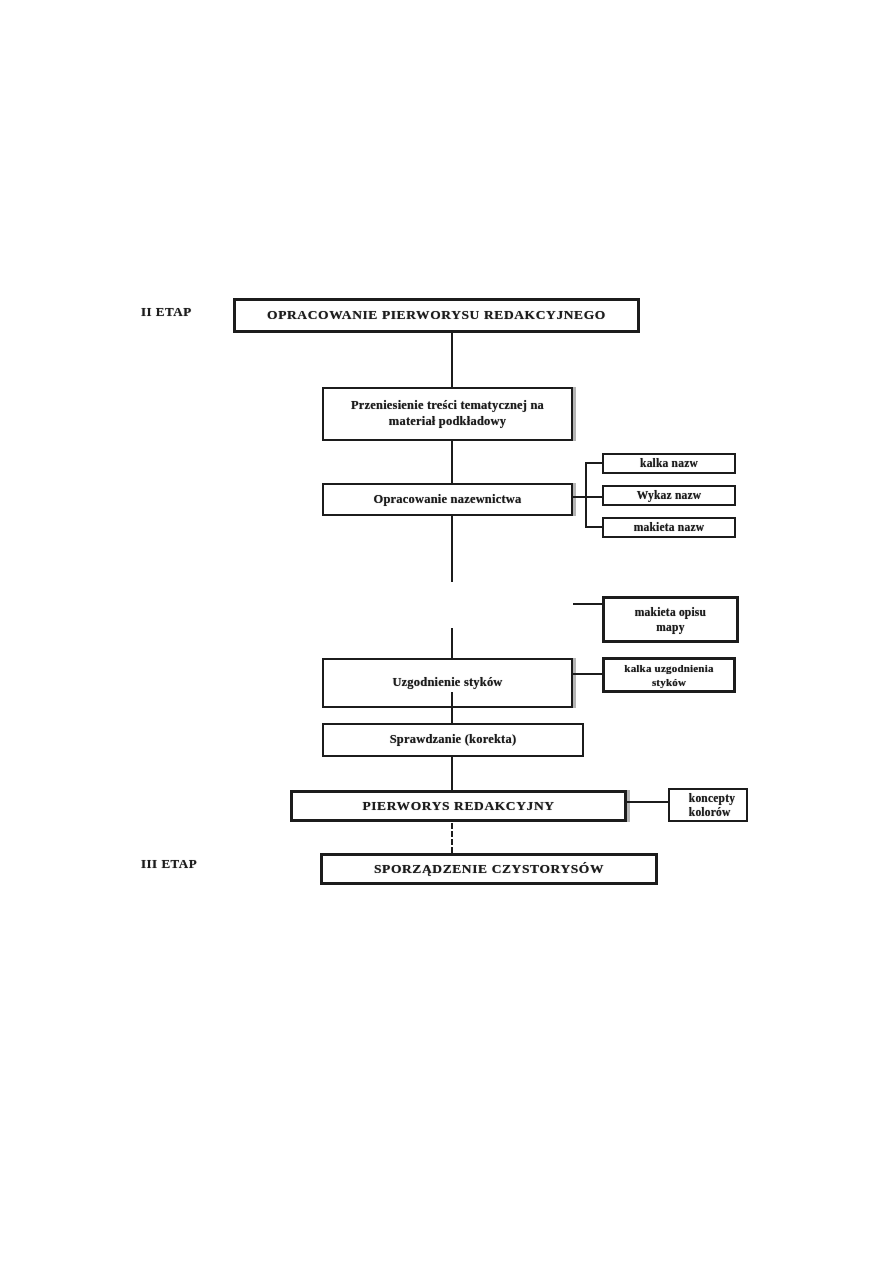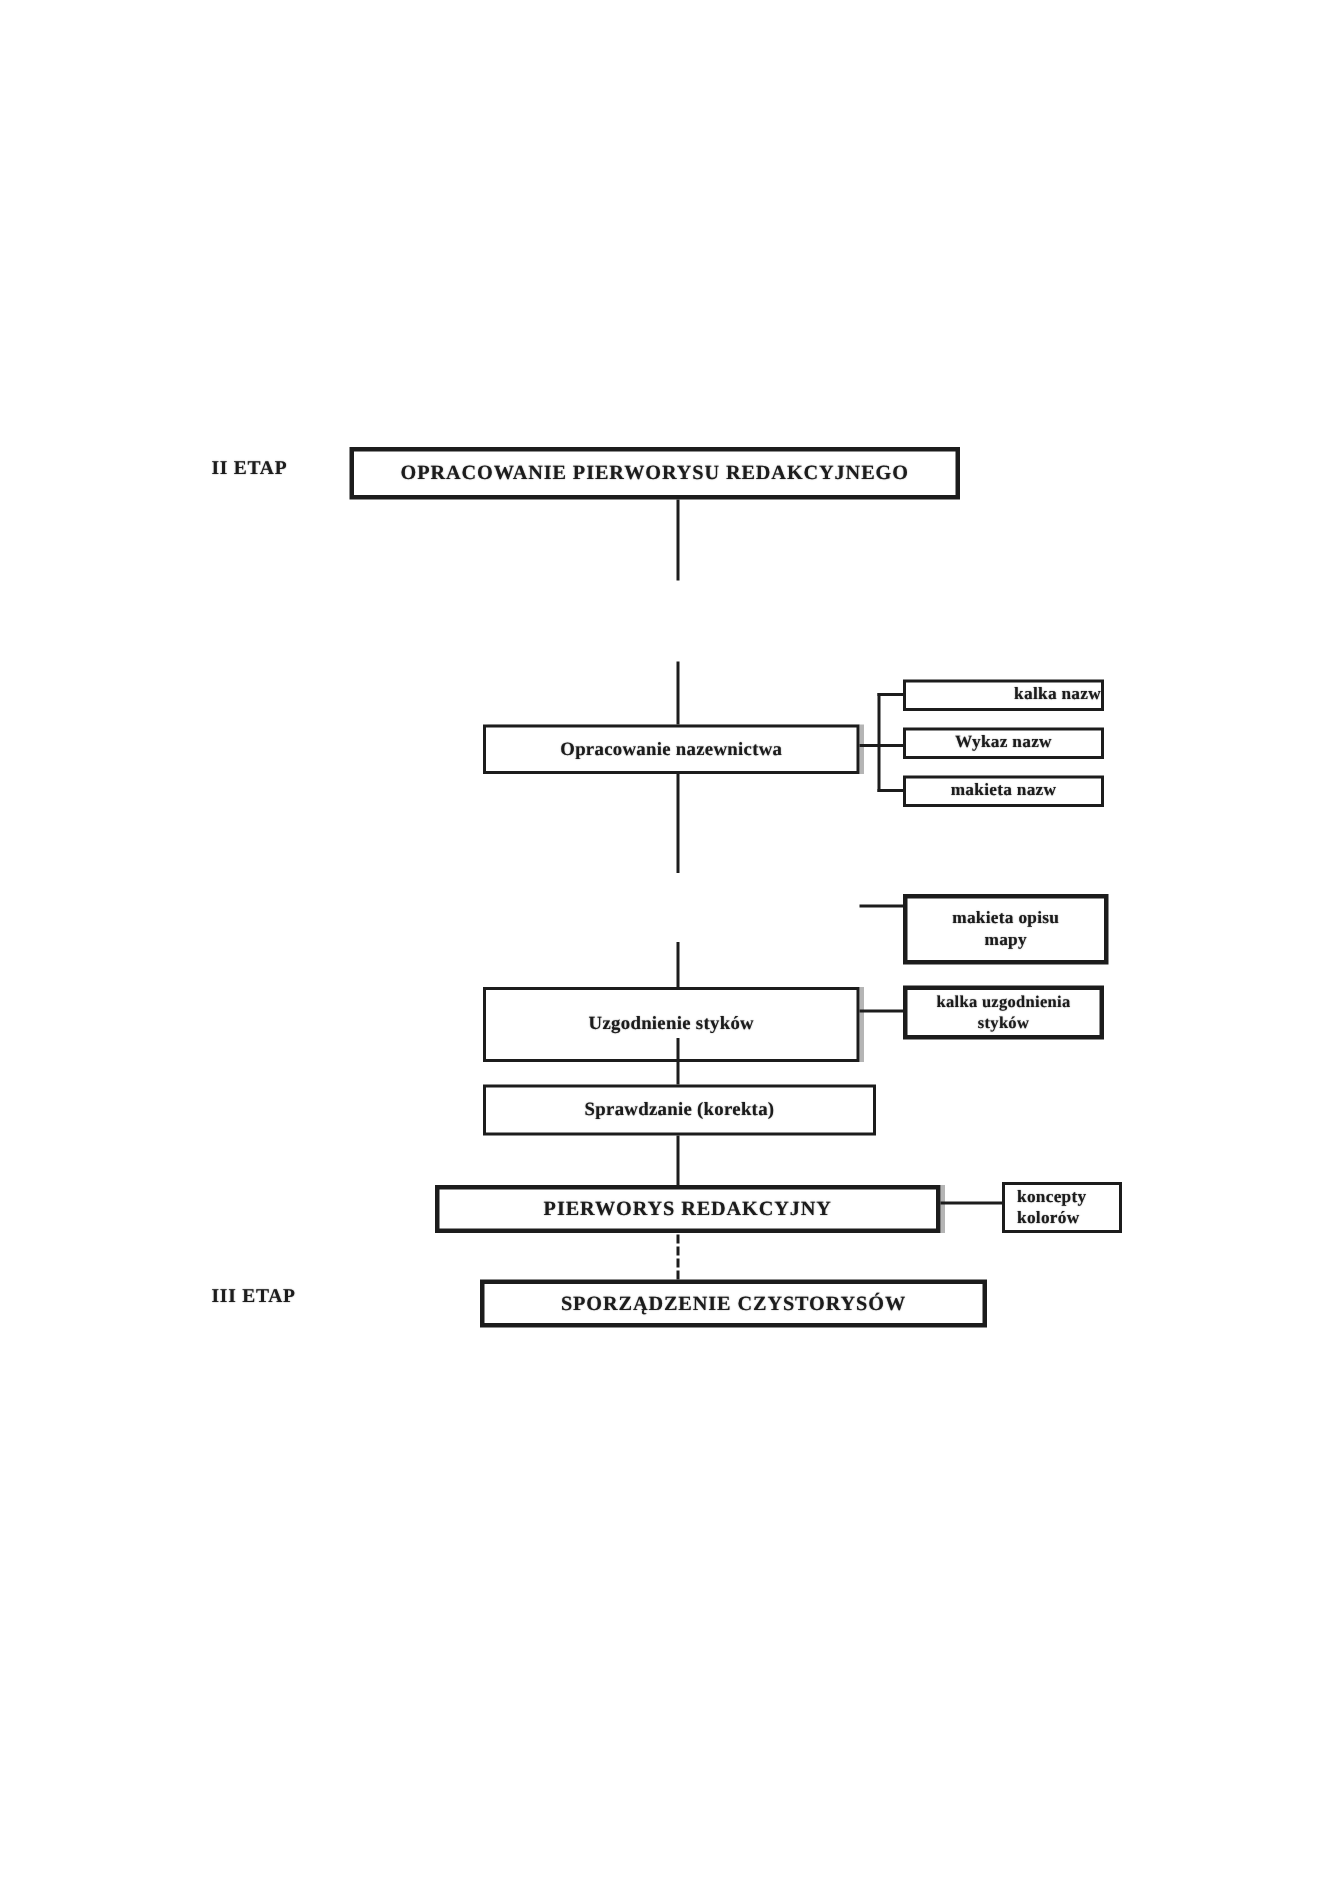--- a/index.html
+++ b/index.html
@@ -38,21 +38,21 @@
     line-height: 1.25;
     text-shadow: 0 0 0.8px rgba(25,25,25,0.7);
   }
   .box.thick { border-width: 3px; align-items: center; }
   .box.scan-shadow { box-shadow: 3px 0 0 0 #b5b5b5; }
   .box .stack span { display: block; }
   .fs-title { font-size: 13.5px; letter-spacing: 0.6px; }
   .fs-mid   { font-size: 12.5px; letter-spacing: 0.2px; }
   .fs-small { font-size: 11.5px; letter-spacing: 0.2px; }
   .fs-tiny  { font-size: 11px;   letter-spacing: 0.2px; line-height: 1.3; }
-  .align-left { justify-content: flex-start; text-align: left; padding-left: 8px; }
+  .align-left { justify-content: center; text-align: left; padding-left: 8px; }
   .hline, .vline {
     position: absolute;
     background: #1c1c1c;
   }
   .vdash {
     position: absolute;
     width: 0;
     border-left: 2px dashed #1c1c1c;
   }
 </style>
@@ -61,20 +61,26 @@
 
 <div class="canvas">
 
   <div class="stage-label" style="left:141px; top:304px;">II ETAP</div>
   <div class="stage-label" style="left:141px; top:856px;">III ETAP</div>
 
   <div class="box thick fs-title" style="left:233px; top:298px; width:407px; height:35px;">
     <span>OPRACOWANIE PIERWORYSU REDAKCYJNEGO</span>
   </div>
 
+  <div class="box fs-mid scan-shadow" style="left:322px; top:387px; width:251px; height:54px;">
+    <div class="stack">
+      <span>Przeniesienie treści tematycznej na</span>
+      <span>materiał podkładowy</span>
+    </div>
+  </div>
 
   <div class="box fs-mid scan-shadow" style="left:322px; top:483px; width:251px; height:33px;">
     <span>Opracowanie nazewnictwa</span>
   </div>
 
 
   <div class="box fs-mid scan-shadow" style="left:322px; top:658px; width:251px; height:50px;">
     <span>Uzgodnienie styków</span>
   </div>
 
@@ -83,21 +89,21 @@
   </div>
 
   <div class="box thick fs-title scan-shadow" style="left:290px; top:790px; width:337px; height:32px;">
     <span>PIERWORYS REDAKCYJNY</span>
   </div>
 
   <div class="box thick fs-title" style="left:286px; top:853px; width:338px; height:32px;margin-left:34px;">
     <span>SPORZĄDZENIE CZYSTORYSÓW</span>
   </div>
 
-  <div class="box fs-small" style="left:602px; top:453px; width:134px; height:21px;justify-content:flex-end;">
+  <div class="box fs-small" style="left:602px; top:453px; width:134px; height:21px;">
     <span>kalka nazw</span>
   </div>
 
   <div class="box fs-small" style="left:602px; top:485px; width:134px; height:21px;">
     <span>Wykaz nazw</span>
   </div>
 
   <div class="box fs-small" style="left:602px; top:517px; width:134px; height:21px;">
     <span>makieta nazw</span>
   </div>

